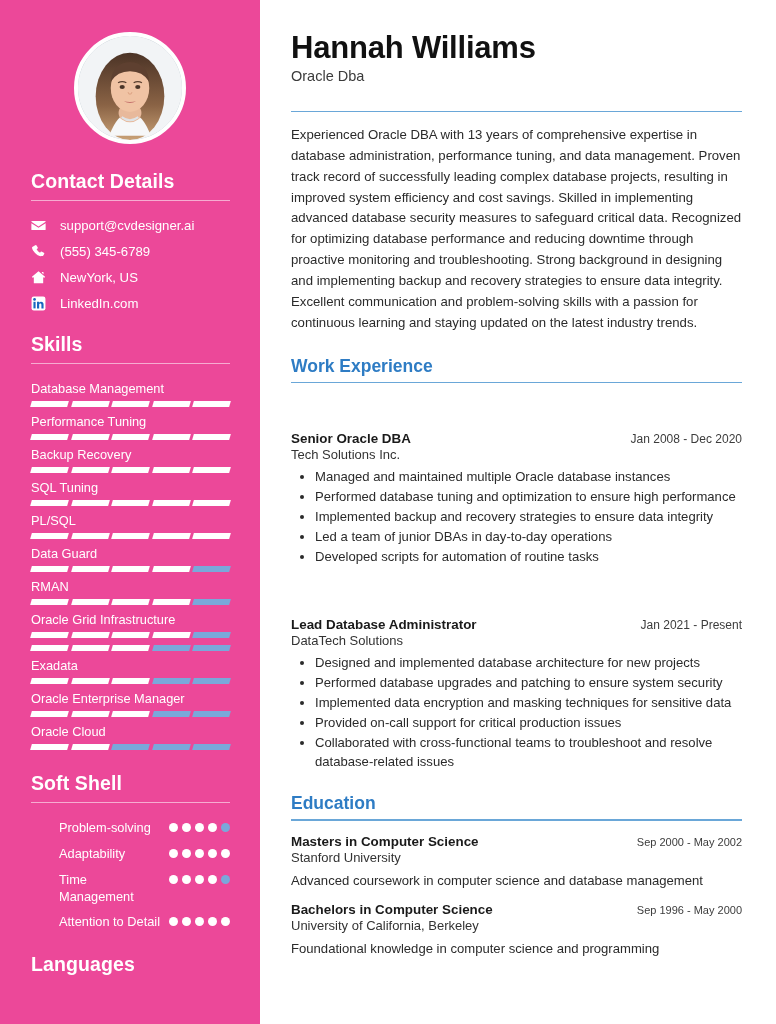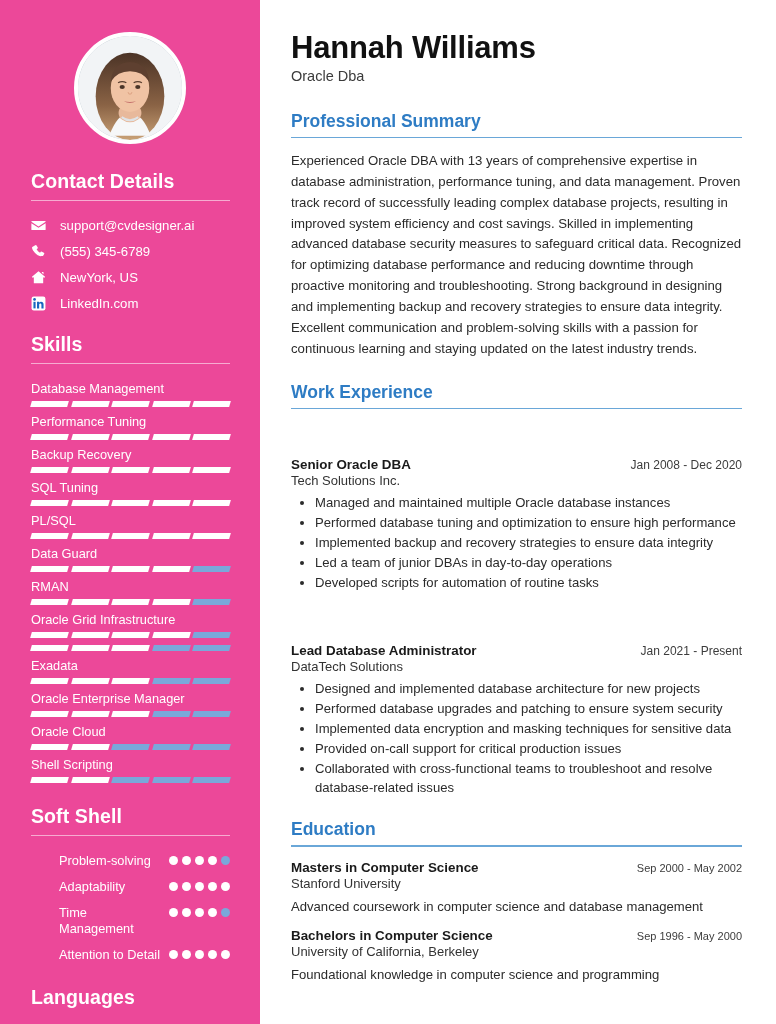--- a/index.html
+++ b/index.html
@@ -437,30 +437,20 @@
             <div class="skill-item">
               <div class="skill-name">Oracle Cloud</div>
               <div class="skill-bar">
                 <span class="seg on"></span>
                 <span class="seg on"></span>
                 <span class="seg"></span>
                 <span class="seg"></span>
                 <span class="seg"></span>
               </div>
             </div>
-            <div class="skill-item">
-              <div class="skill-name">Shell Scripting</div>
-              <div class="skill-bar">
-                <span class="seg on"></span>
-                <span class="seg on"></span>
-                <span class="seg"></span>
-                <span class="seg"></span>
-                <span class="seg"></span>
-              </div>
-            </div>
           </div>
       </section>
 
       <section class="side-block">
         <h2 class="side-heading">Soft Shell</h2>
         <div class="side-rule"></div>
         <div id="soft-list">
             <div class="soft-row">
               <div class="soft-label">Problem-solving</div>
               <div class="dots">
@@ -510,21 +500,20 @@
 
     </div>
   </aside>
 
   <main class="main">
 
     <h1 class="full-name">Hannah Williams</h1>
     <div class="job-title">Oracle Dba</div>
 
     <section class="sec">
-      <h2 class="sec-title">Professional Summary</h2>
       <div class="sec-rule"></div>
       <p class="summary-text">Experienced Oracle DBA with 13 years of comprehensive expertise in database administration, performance tuning, and data management. Proven track record of successfully leading complex database projects, resulting in improved system efficiency and cost savings. Skilled in implementing advanced database security measures to safeguard critical data. Recognized for optimizing database performance and reducing downtime through proactive monitoring and troubleshooting. Strong background in designing and implementing backup and recovery strategies to ensure data integrity. Excellent communication and problem-solving skills with a passion for continuous learning and staying updated on the latest industry trends.</p>
     </section>
 
     <section class="sec">
       <h2 class="sec-title">Work Experience</h2>
       <div class="sec-rule"></div>
       <div id="jobs-list">
           <div class="job">
             <div class="job-head">

